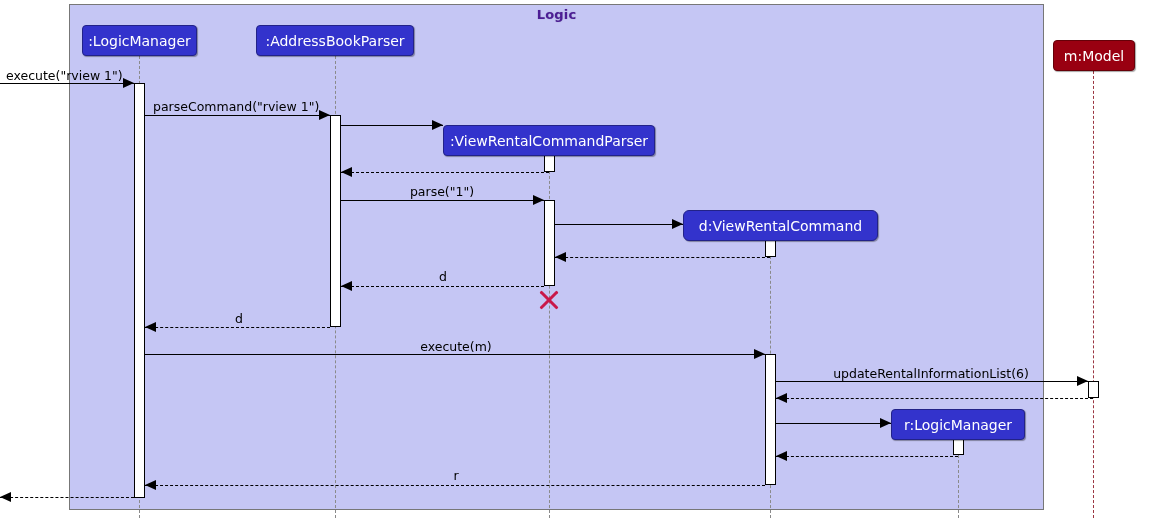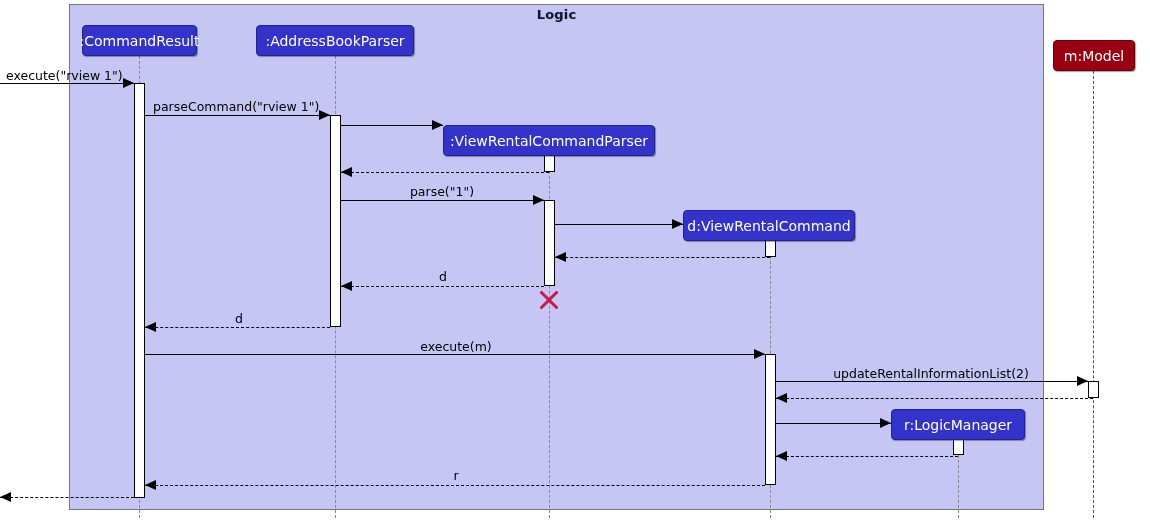--- a/index.html
+++ b/index.html
@@ -28,21 +28,21 @@
   }
   .group-model {
     background: #f7707f;
   }
   .group-label {
     position: absolute;
     width: 100%;
     text-align: center;
     top: 2px;
     left: 0;
-    color: #0f172a;
+    color: #4c1d95;
     font-weight: bold;
     font-size: 13px;
     letter-spacing: .2px;
     text-shadow: 0 0 1px rgba(0,0,0,.25);
   }
   
   .lifeline {
     position: absolute;
     width: 0;
     border-left: 1px dashed #8a8a8a;
@@ -164,50 +164,50 @@
     <div class="arrow-head arrow-left" style="top: 281px; left: 341px;"></div>
     <div class="msg-label" style="top: 271px; left: 443px; transform: translateX(-50%);">d</div>
     <div class="msg-line dashed" style="left: 145px; top: 327px; width: 185px;"></div>
     <div class="arrow-head arrow-left" style="top: 322px; left: 145px;"></div>
     <div class="msg-label" style="top: 313px; left: 239px; transform: translateX(-50%);">d</div>
     <div class="msg-line" style="left: 145px; top: 354px; width: 620px;"></div>
     <div class="arrow-head arrow-right" style="top: 349px; left: 754px;"></div>
     <div class="msg-label" style="top: 341px; left: 456px; transform: translateX(-50%);">execute(m)</div>
     <div class="msg-line" style="left: 776px; top: 381px; width: 312px;"></div>
     <div class="arrow-head arrow-right" style="top: 376px; left: 1077px;"></div>
-    <div class="msg-label" style="top: 368px; left: 931px; transform: translateX(-50%);">updateRentalInformationList(2)</div>
+    <div class="msg-label" style="top: 368px; left: 931px; transform: translateX(-50%);">updateRentalInformationList(6)</div>
     <div class="msg-line dashed" style="left: 776px; top: 398px; width: 317px;"></div>
     <div class="arrow-head arrow-left" style="top: 393px; left: 776px;"></div>
     <div class="msg-line" style="left: 776px; top: 423px; width: 115px;"></div>
     <div class="arrow-head arrow-right" style="top: 418px; left: 880px;"></div>
     <div class="msg-line dashed" style="left: 776px; top: 456px; width: 182px;"></div>
     <div class="arrow-head arrow-left" style="top: 451px; left: 776px;"></div>
     <div class="msg-line dashed" style="left: 145px; top: 485px; width: 620px;"></div>
     <div class="arrow-head arrow-left" style="top: 480px; left: 145px;"></div>
     <div class="msg-label" style="top: 470px; left: 456px; transform: translateX(-50%);">r</div>
     <div class="msg-line dashed" style="left: 0px; top: 497px; width: 134px;"></div>
     <div class="arrow-head arrow-left" style="top: 492px; left: 0px;"></div>
     <div class="activation" style="left: 134px; top: 83px; width: 11px; height: 415px;"></div>
     <div class="activation" style="left: 330px; top: 115px; width: 11px; height: 212px;"></div>
     <div class="activation" style="left: 544px; top: 155px; width: 11px; height: 17px;"></div>
     <div class="activation" style="left: 544px; top: 200px; width: 11px; height: 86px;"></div>
     <div class="activation" style="left: 765px; top: 240px; width: 11px; height: 17px;"></div>
     <div class="activation" style="left: 765px; top: 354px; width: 11px; height: 131px;"></div>
     <div class="activation" style="left: 953px; top: 438px; width: 11px; height: 17px;"></div>
     <div class="activation" style="left: 1088px; top: 381px; width: 11px; height: 17px;"></div>
     <div class="participant" style="left: 82px; top: 25px; width: 115px; height: 31px; background: rgb(51, 51, 204);">
-      <span>:CommandResult</span>
+      <span>:LogicManager</span>
     </div>
     <div class="participant" style="left: 256px; top: 25px; width: 158px; height: 31px; background: rgb(51, 51, 204); align-items: center;">
       <span>:AddressBookParser</span>
     </div>
     <div class="participant" style="left: 443px; top: 125px; width: 212px; height: 31px; background: rgb(51, 51, 204);">
       <span>:ViewRentalCommandParser</span>
     </div>
-    <div class="participant" style="left: 683px; top: 210px; width: 172px; height: 31px; background: rgb(51, 51, 204);">
+    <div class="participant" style="left: 683px; top: 210px; width: 195px; height: 31px; background: rgb(51, 51, 204); border-radius: 6px;">
       <span>d:ViewRentalCommand</span>
     </div>
     <div class="participant" style="left: 891px; top: 409px; width: 134px; height: 31px; background: rgb(51, 51, 204);">
       <span>r:LogicManager</span>
     </div>
     <div class="participant model-part" style="left: 1053px; top: 25px; width: 82px; height: 31px; background: rgb(153, 0, 17);">
       <span>m:Model</span>
     </div>
     <div class="destroy" style="left: 537px; top: 288px;"></div>
   </div>

